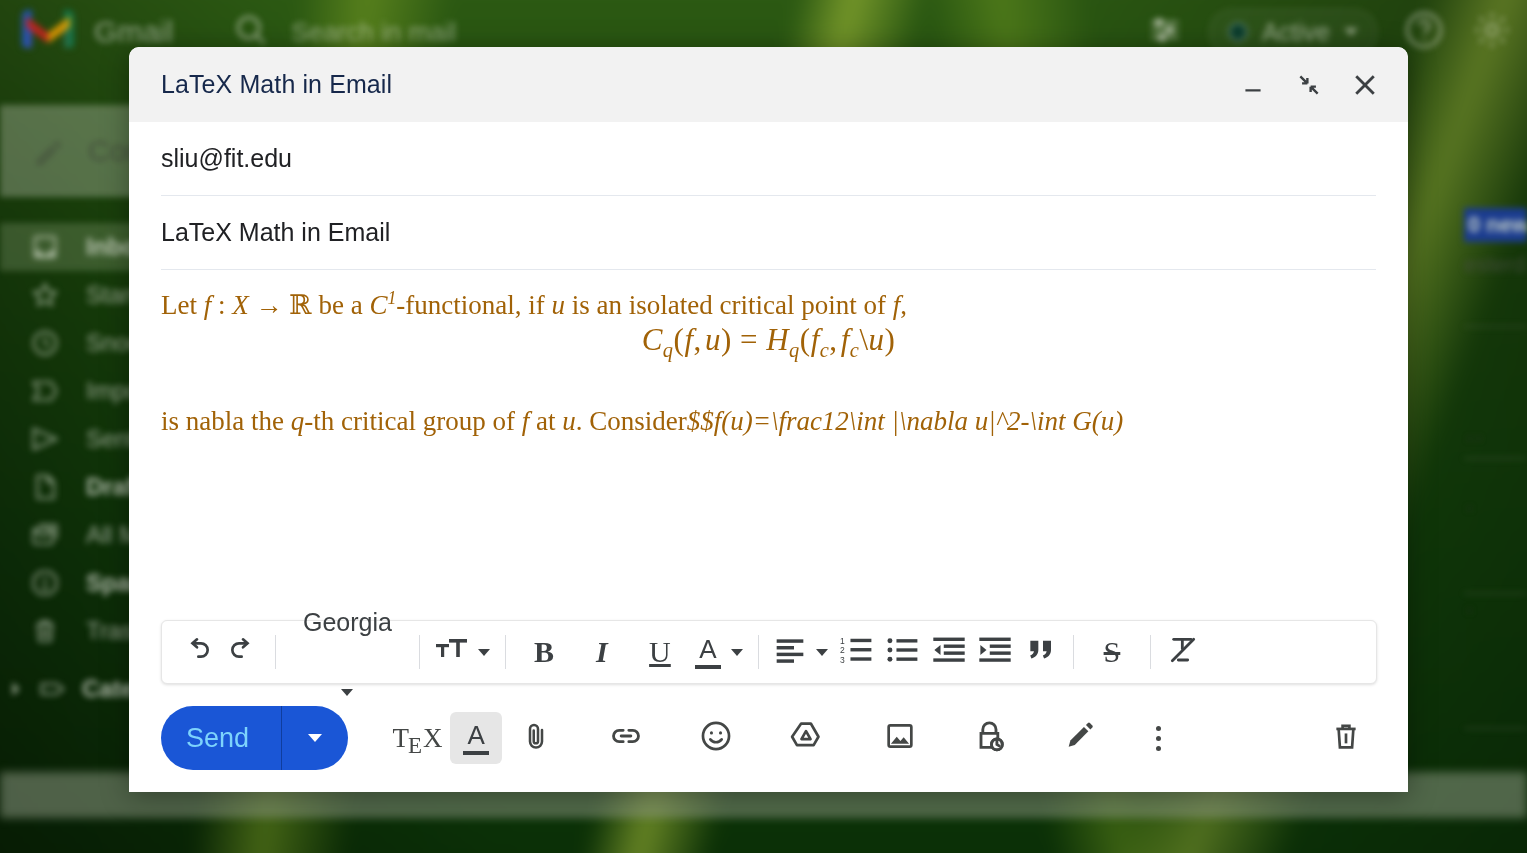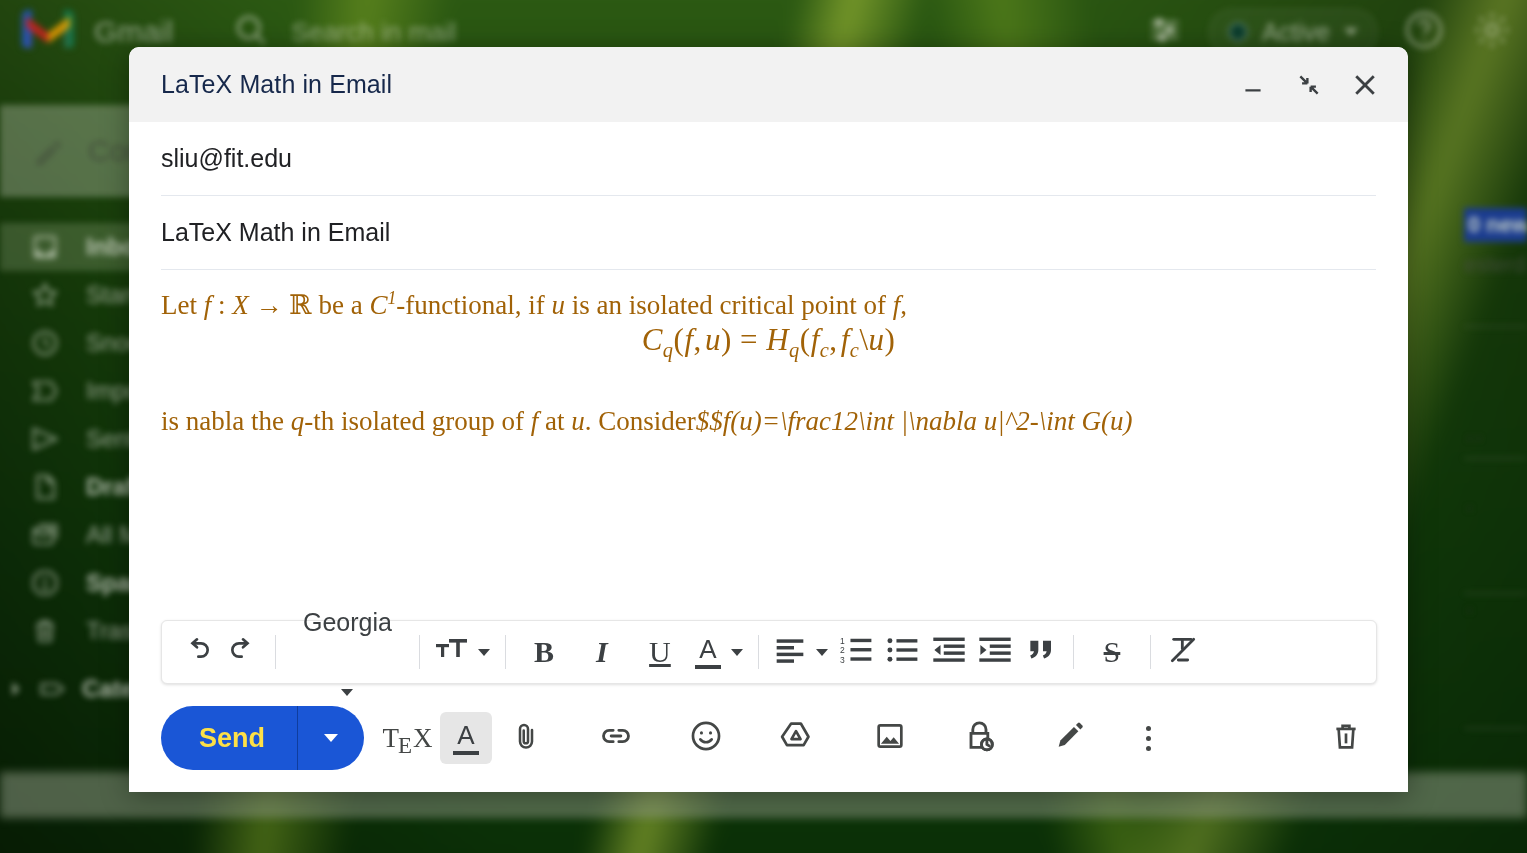--- a/index.html
+++ b/index.html
@@ -168,25 +168,25 @@
   
   .action-bar {
     height: 108px; display: flex; align-items: center; padding: 0 32px;
     flex: 0 0 auto;
   }
   .send-group {
     display: flex; align-items: center; height: 64px;
     background: #1a56d6; border-radius: 32px; overflow: hidden; cursor: pointer;
   }
   .send-label {
-    color: #fde047; font-size: 27px; padding: 0 32px 0 38px; font-weight: bold;
+    color: #7dd3fc; font-size: 27px; padding: 0 32px 0 25px; font-weight: normal;
   }
   .send-div { width: 1px; height: 64px; background: #0f3d9e; }
   .send-caret { padding: 0 26px; display: flex; align-items: center; }
-  .act-icons { display: flex; align-items: flex-end; margin-left: 12px; }
+  .act-icons { display: flex; align-items: flex-end; margin-left: 38px; }
   .act-btn {
     width: 52px; height: 52px; display: flex; align-items: center; justify-content: center;
     color: #444746; cursor: pointer; border-radius: 50%; margin: 0 4px;
   }
   .act-btn.active-bg { background: #e6e6e6; border-radius: 6px; }
   .trash-btn { margin-left: auto; }
   .tex-glyph {
     font-family: "Liberation Serif", serif; font-size: 27px; color: #444746;
     letter-spacing: -1px;
   }
@@ -432,21 +432,21 @@
     </div>
 
     <div class="eq-display">
       <span class="mi">C</span><span class="sub">q</span><span>(</span><span class="mi">f</span><span>,</span> <span class="mi">u</span><span>)</span>
       <span>=</span>
       <span class="mi">H</span><span class="sub">q</span><span>(</span><span class="mi">f</span><span class="sub">c</span><span>,</span> <span class="mi">f</span><span class="sub">c</span><span>\</span><span class="mi">u</span><span>)</span>
     </div>
 
     <div class="para3">
       <span>is nabla the</span>
-      <span class="mi">q</span><span>-th isolated group of</span>
+      <span class="mi">q</span><span>-th critical group of</span>
       <span class="mi">f</span>
       <span>at</span>
       <span class="mi">u</span><span>. Consider</span><span class="rawtex">$$f(u)=\frac12\int |\nabla u|^2-\int G(u)</span>
     </div>
   </div>
 
   <div class="fmt-toolbar">
     <div class="tb-btn">
       <span>
         <svg width="32" height="32" viewBox="0 0 24 24" fill="none" stroke="#3c4043" stroke-width="2" stroke-linecap="round">

